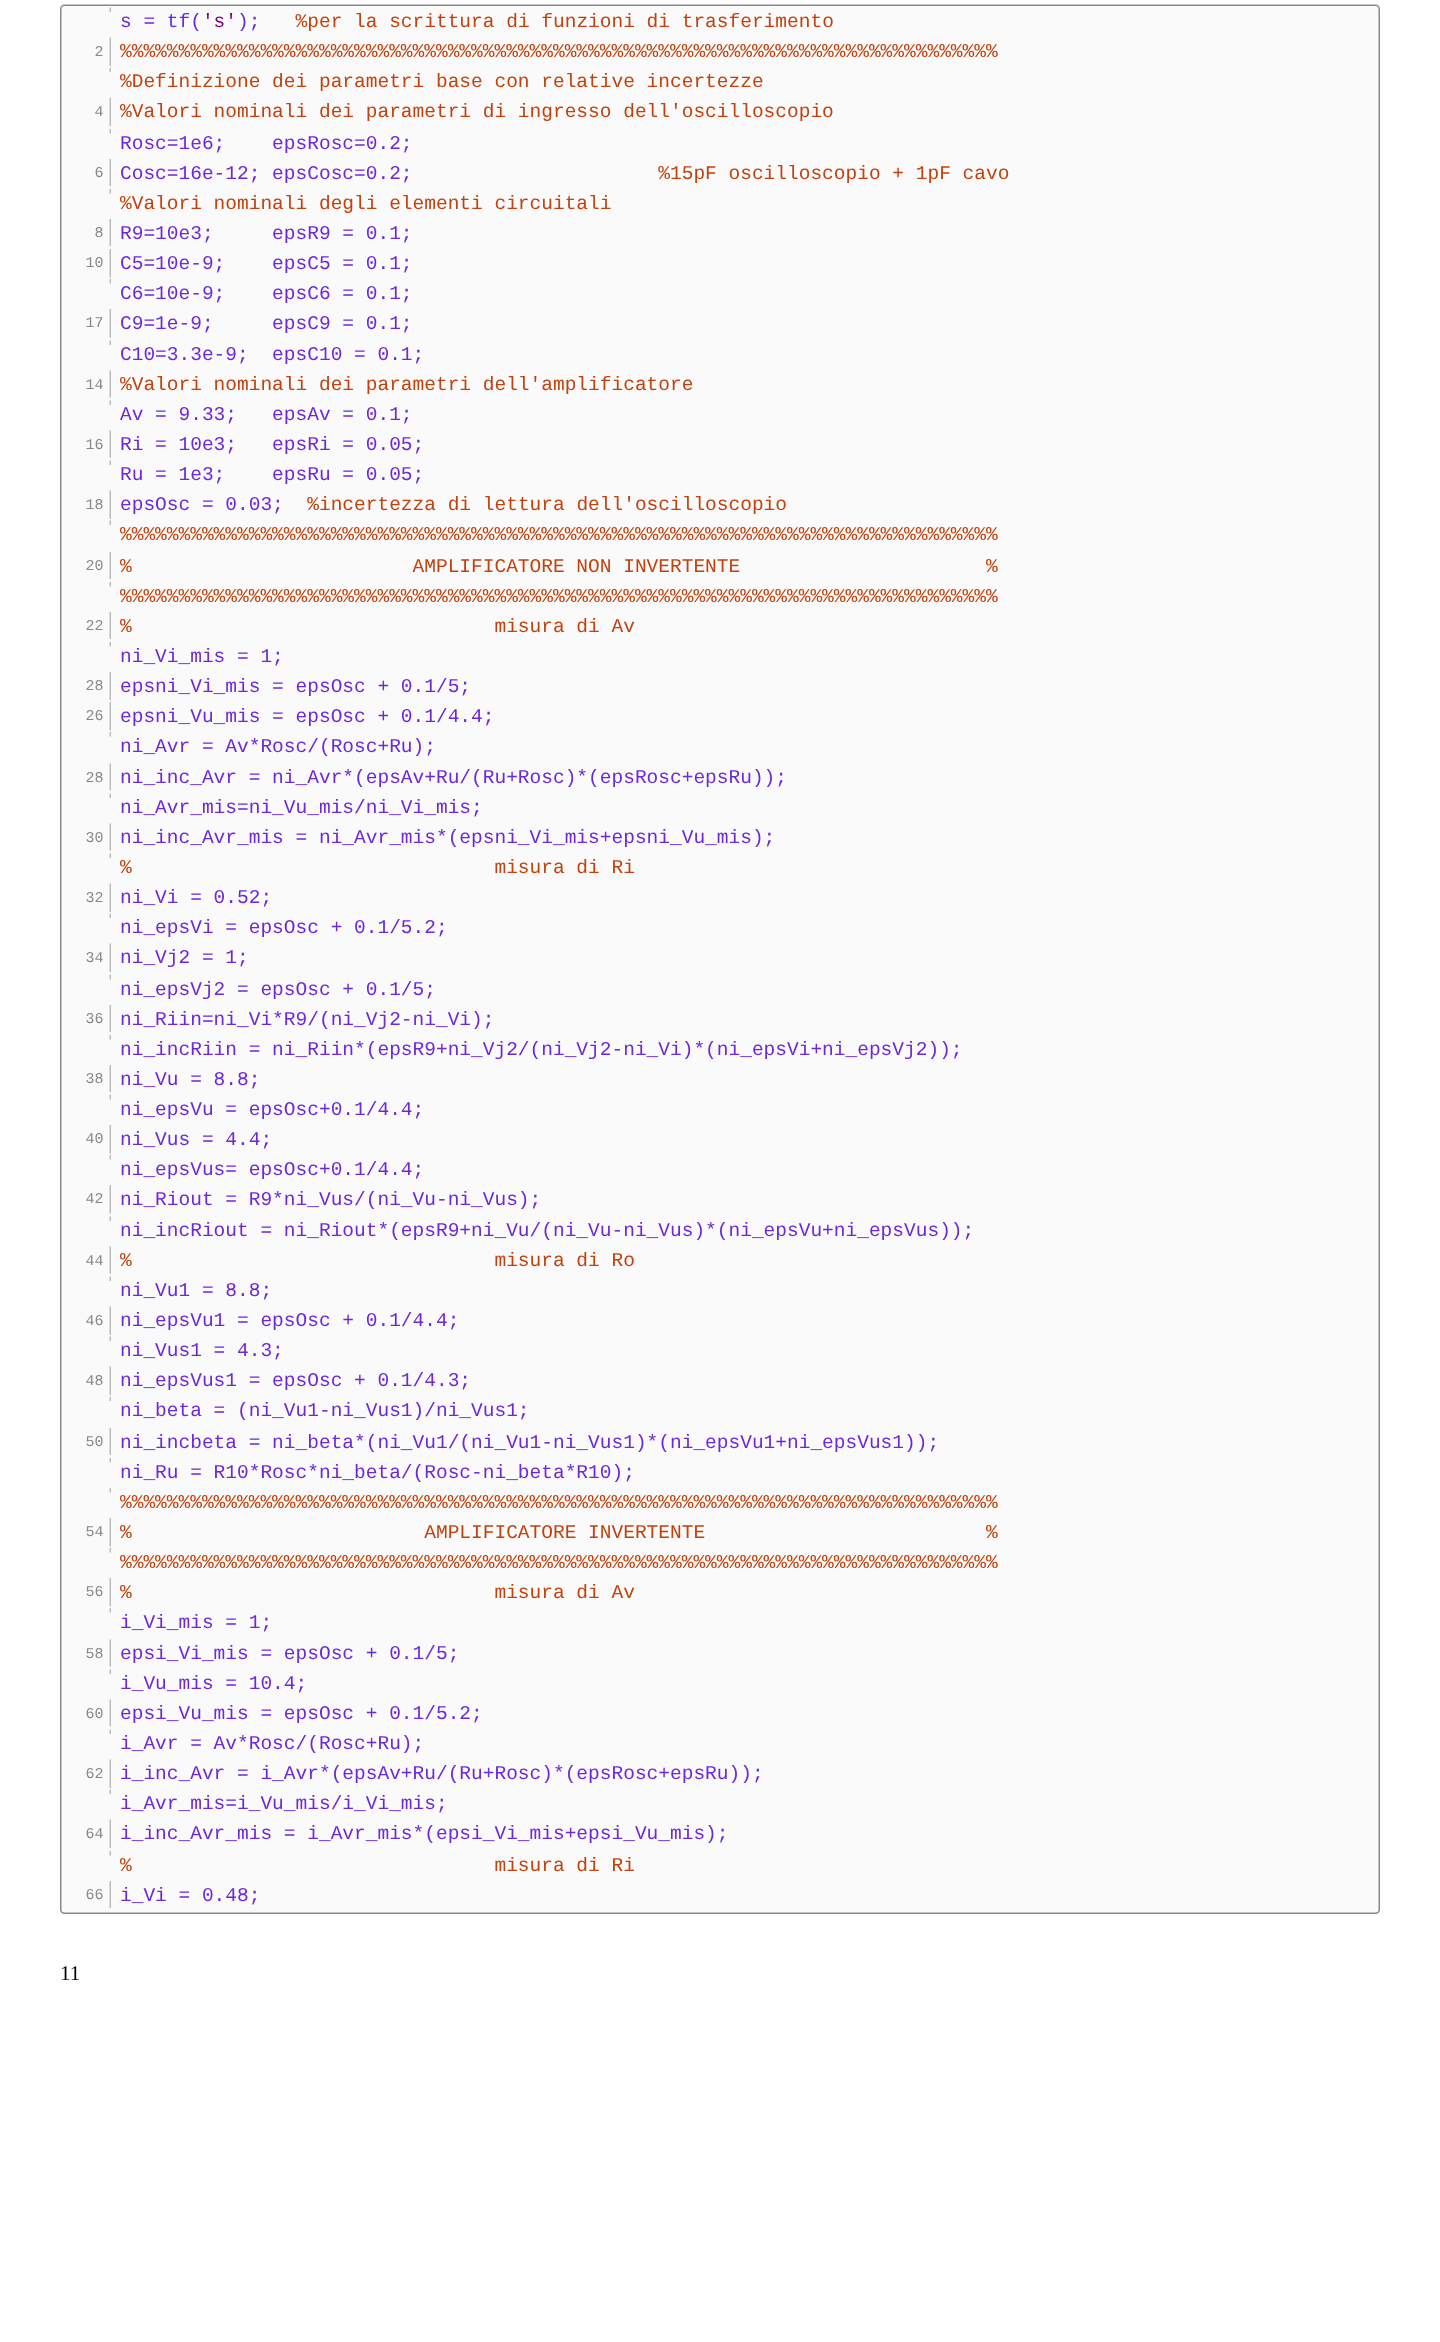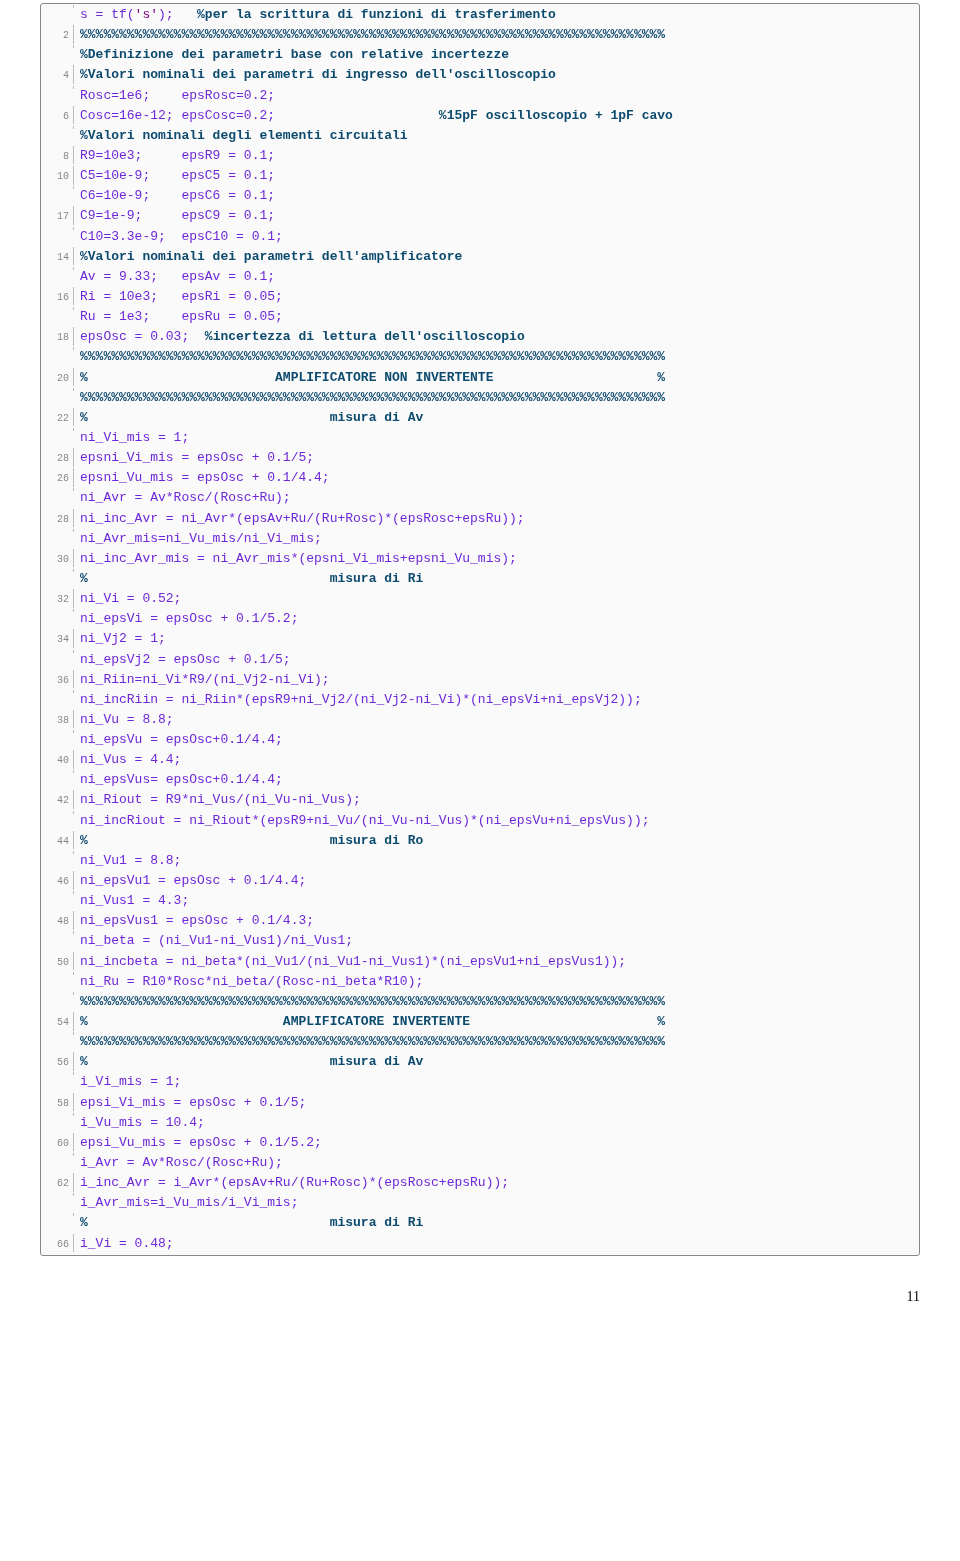--- a/index.html
+++ b/index.html
@@ -40,25 +40,25 @@
     user-select: none;
     border-right: 1px solid #bbb;
   }
   .src {
     flex: 1 1 auto;
     padding-left: 6px;
     white-space: pre-wrap;
     word-break: break-all;
   }
   .codeline:nth-child(odd) .gutter { }
-  .cm { color: #0c4a6e; font-weight: bold; }  
+  .cm { color: #c2410c; }  
   .str { color: #800080; } 
   .blk { color: #6d28d9; }    
   .pagenum {
-    text-align: right;
+    text-align: left;
     font-family: Georgia, serif;
     font-size: 14px;
     margin-top: 30px;
   }
 </style>
 </head>
 <body>
 
 <div class="page">
   <div class="codebox" id="codebox">
@@ -115,17 +115,18 @@
       <div class="codeline"><div class="gutter">54</div><div class="src"><span class="cm">%                         AMPLIFICATORE INVERTENTE                        %</span></div></div>
       <div class="codeline"><div class="gutter"></div><div class="src"><span class="cm">%%%%%%%%%%%%%%%%%%%%%%%%%%%%%%%%%%%%%%%%%%%%%%%%%%%%%%%%%%%%%%%%%%%%%%%%%%%</span></div></div>
       <div class="codeline"><div class="gutter">56</div><div class="src"><span class="cm">%                               misura di Av</span></div></div>
       <div class="codeline"><div class="gutter"></div><div class="src"><span class="blk">i_Vi_mis = 1;</span></div></div>
       <div class="codeline"><div class="gutter">58</div><div class="src"><span class="blk">epsi_Vi_mis = epsOsc + 0.1/5;</span></div></div>
       <div class="codeline"><div class="gutter"></div><div class="src"><span class="blk">i_Vu_mis = 10.4;</span></div></div>
       <div class="codeline"><div class="gutter">60</div><div class="src"><span class="blk">epsi_Vu_mis = epsOsc + 0.1/5.2;</span></div></div>
       <div class="codeline"><div class="gutter"></div><div class="src"><span class="blk">i_Avr = Av*Rosc/(Rosc+Ru);</span></div></div>
       <div class="codeline"><div class="gutter">62</div><div class="src"><span class="blk">i_inc_Avr = i_Avr*(epsAv+Ru/(Ru+Rosc)*(epsRosc+epsRu));</span></div></div>
       <div class="codeline"><div class="gutter"></div><div class="src"><span class="blk">i_Avr_mis=i_Vu_mis/i_Vi_mis;</span></div></div>
+      <div class="codeline"><div class="gutter">64</div><div class="src"><span class="blk">i_inc_Avr_mis = i_Avr_mis*(epsi_Vi_mis+epsi_Vu_mis);</span></div></div>
       <div class="codeline"><div class="gutter"></div><div class="src"><span class="cm">%                               misura di Ri</span></div></div>
       <div class="codeline"><div class="gutter">66</div><div class="src"><span class="blk">i_Vi = 0.48;</span></div></div>
     </div>
   <div class="pagenum">11</div>
 </div>
 
 </body></html>

